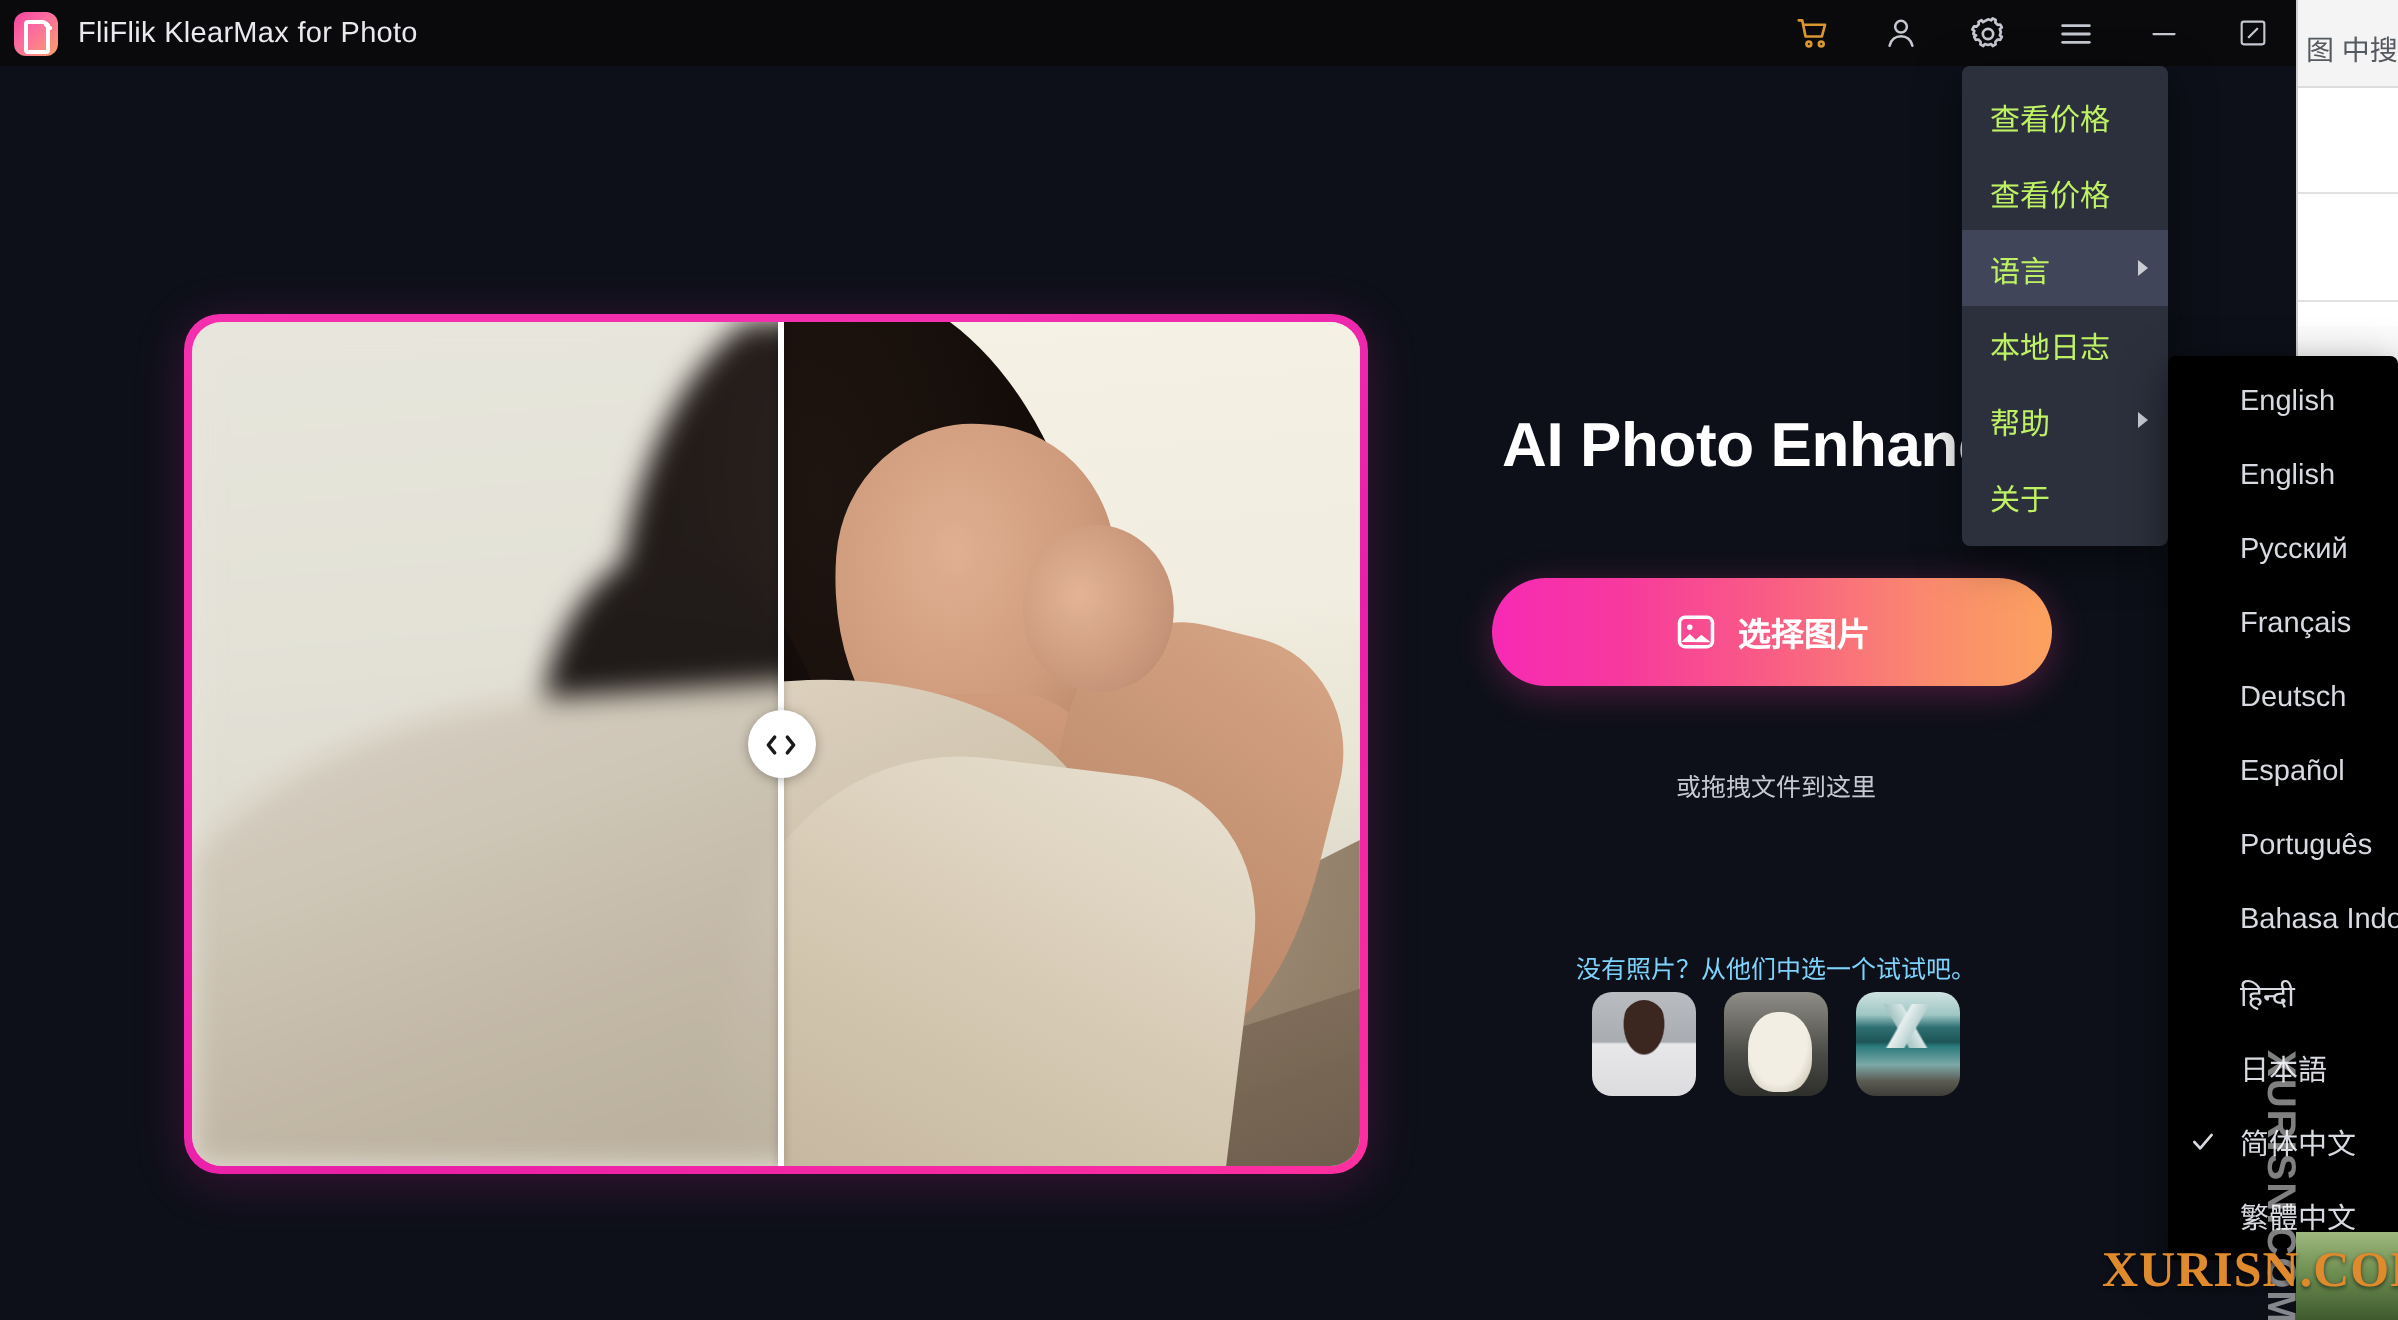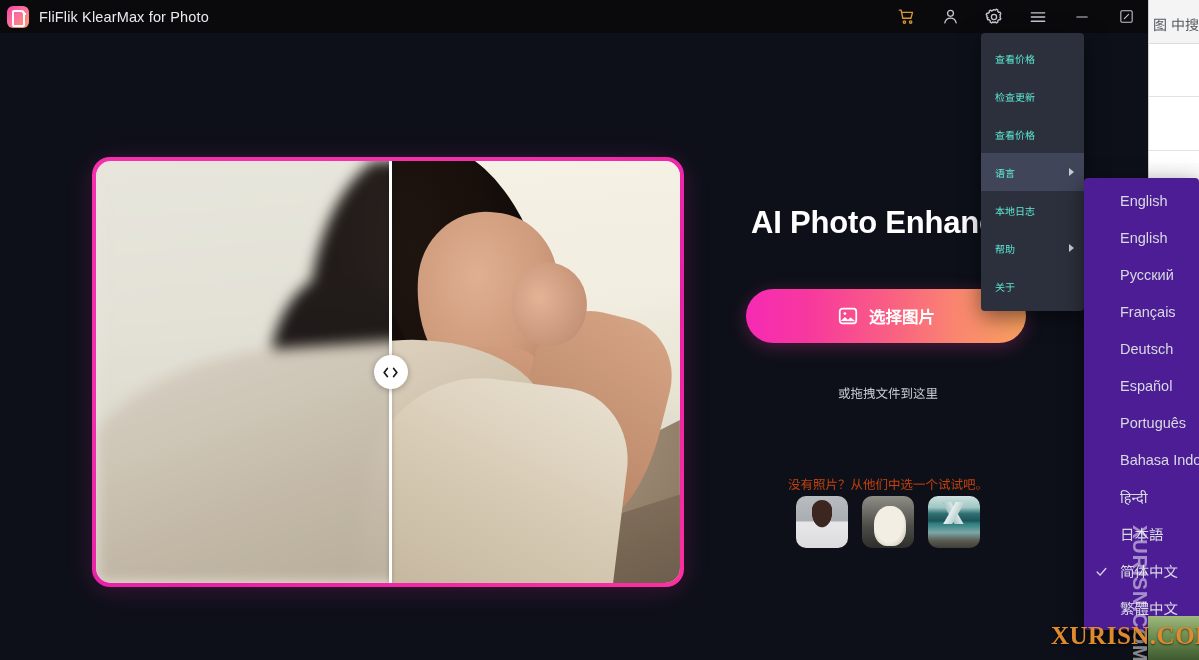--- a/index.html
+++ b/index.html
@@ -321,21 +321,21 @@
   .drag-hint {
     position: absolute;
     left: 0; right: 0; top: 350px;
     font-size: 12.5px;
     color: #c7c9d2;
   }
   .samples-label {
     position: absolute;
     left: 0; right: 0; top: 441px;
     font-size: 12.5px;
-    color: #c2410c;
+    color: #7dd3fc;
   }
   .samples {
     position: absolute;
     left: 0; right: 0; top: 463px;
     display: flex;
     justify-content: center;
     gap: 14px;
   }
   .sample {
     width: 52px; height: 52px;
@@ -392,22 +392,22 @@
     box-shadow: 0 6px 22px rgba(0,0,0,.5);
     padding: 6px 0;
     z-index: 40;
   }
   .menu-item {
     position: relative;
     height: 38px;
     display: flex;
     align-items: center;
     padding: 0 10px 0 14px;
-    font-size: 10px;
-    color: #5eead4;
+    font-size: 15px;
+    color: #bef264;
     cursor: default;
     white-space: nowrap;
   }
   .menu-item.hl {
     background: #40455a;
   }
   .menu-item .arrow {
     position: absolute;
     right: 10px; top: 50%;
     margin-top: -4px;
@@ -415,21 +415,21 @@
     border-left: 5px solid #c9ccd5;
     border-top: 4px solid transparent;
     border-bottom: 4px solid transparent;
   }
 
   
   .submenu {
     position: absolute;
     left: 1084px; top: 178px;
     width: 115px;
-    background: #4c1d95;
+    background: #000000;
     border-radius: 4px;
     box-shadow: 0 6px 22px rgba(0,0,0,.5);
     padding: 4px 0;
     z-index: 41;
     overflow: hidden;
   }
   .sub-item {
     position: relative;
     height: 37px;
     display: flex;
@@ -639,23 +639,20 @@
         </div>
       </div>
     </div>
   </div>
 
   <div class="menu">
     <div class="menu-item">
       <span>查看价格</span>
     </div>
     <div class="menu-item">
-      <span>检查更新</span>
-    </div>
-    <div class="menu-item">
       <span>查看价格</span>
     </div>
     <div class="menu-item hl">
       <span>语言</span>
       <span class="arrow"></span>
     </div>
     <div class="menu-item">
       <span>本地日志</span>
     </div>
     <div class="menu-item">

